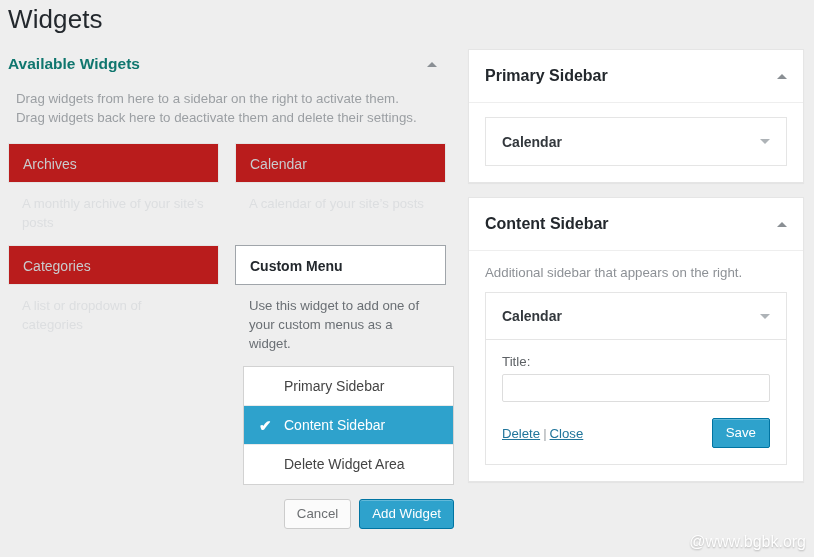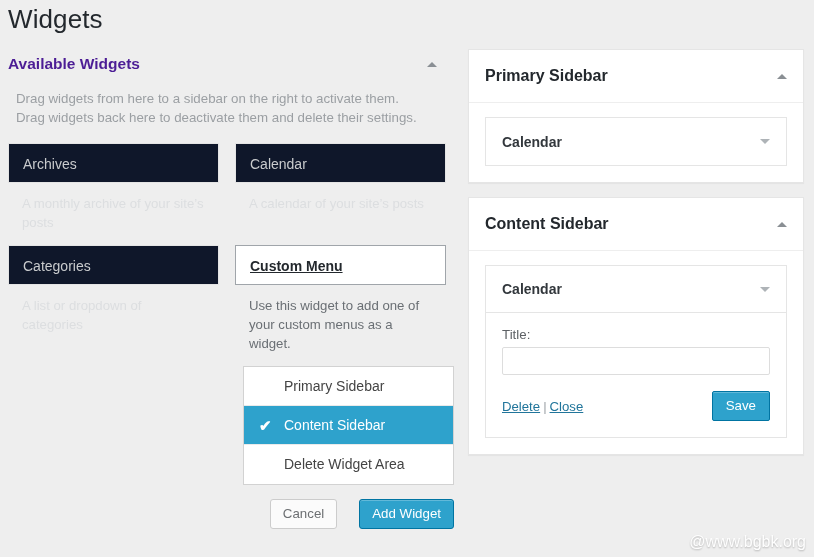--- a/index.html
+++ b/index.html
@@ -35,21 +35,21 @@
     width: 455px;
   }
   .section-head {
     position: relative;
     padding: 0 8px;
     height: 26px;
   }
   .section-head .h {
     font-size: 15.5px;
     font-weight: bold;
-    color: #4c1d95;
+    color: #0f766e;
   }
   .toggle-arrow {
     position: absolute;
     right: 18px; top: 7px;
     width: 0; height: 0;
   }
   .arrow-up {
     border-left: 5px solid transparent;
     border-right: 5px solid transparent;
     border-bottom: 5px solid #8a8f94;
@@ -72,39 +72,38 @@
     position: relative;
     margin-top: 16px;
   }
   .wrow { display: flex; }
   .wcell {
     width: 227px;
     padding: 0 8px 0 8px;
   }
   .w-card {
     border: 1px solid #e4e4e4;
-    background: #0f172a;
+    background: #b91c1c;
     padding: 12px 14px;
     font-size: 14px;
     color: #c9cbcd;
     height: 40px;
     line-height: 17px;
   }
   .w-desc {
     padding: 11px 14px 0 14px;
     font-size: 13.2px;
     line-height: 19px;
     color: #dcdee0;
   }
   .w-card.active {
     background: #fff;
     border: 1px solid #a0a5aa;
     color: #23282d;
     font-weight: bold;
-    text-decoration: underline;
   }
   .w-desc.active {
     color: #6a6f74;
   }
 
   
   .sidebar-select {
     margin: 13px 8px 0 8px;
     width: 211px;
     background: #fff;
@@ -130,21 +129,21 @@
     font-size: 15px;
     color: #fff;
     font-weight: bold;
   }
 
   .btn-row {
     margin: 14px 8px 0 8px;
     width: 211px;
     display: flex;
     justify-content: flex-end;
-    gap: 22px;
+    gap: 8px;
   }
   .btn {
     font-size: 13.3px;
     padding: 6px 12px 7px 12px;
     border-radius: 3px;
     line-height: 15px;
     cursor: pointer;
   }
   .btn-secondary {
     background: #fbfbfb;
@@ -344,20 +343,21 @@
         </div>
       </div>
     </div>
 
     <div class="panel">
       <div class="panel-head">
         <span class="t">Content Sidebar</span>
         <span class="toggle-arrow arrow-up"></span>
       </div>
       <div class="panel-body">
+        <div class="panel-desc">Additional sidebar that appears on the right.</div>
 
         <div class="widget-item open">
           <div class="widget-item-head">
             <span>Calendar</span>
             <span class="toggle-arrow arrow-down"></span>
           </div>
 
           <div class="widget-form">
             <div class="field-label">Title:</div>
             <input class="text-input" type="text" value="" style="">

